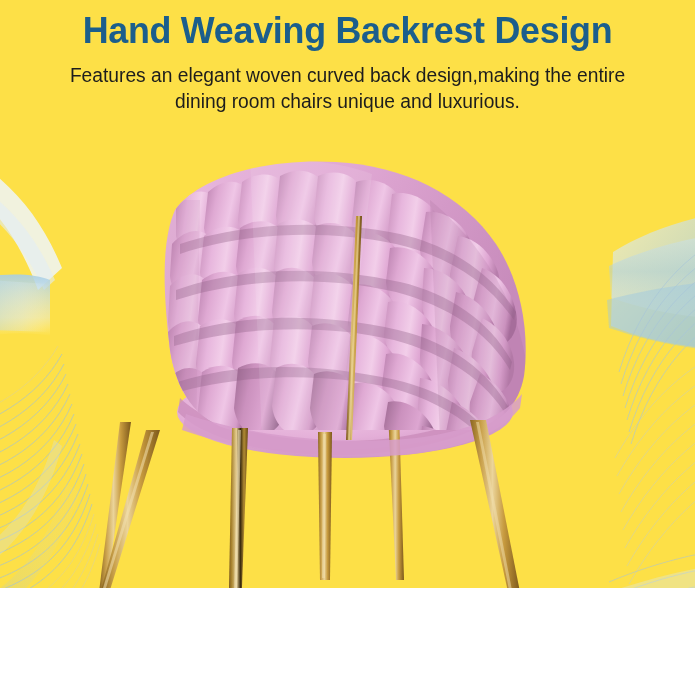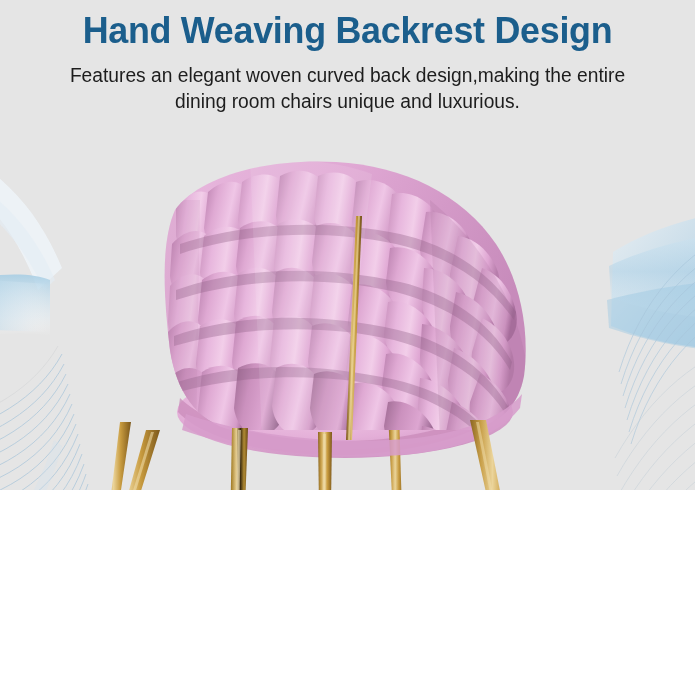--- a/index.html
+++ b/index.html
@@ -6,23 +6,23 @@
     margin: 0;
     padding: 0;
     background: #ffffff;
   }
   body {
     font-family: "Liberation Sans", sans-serif;
   }
   #page {
     position: relative;
     width: 695px;
-    height: 490px;
+    height: 588px;
     overflow: hidden;
-    background: #e5e5e5;
+    background: #fde047;
   }
 
   
   .header {
     position: absolute;
     top: 0;
     left: 0;
     width: 695px;
     height: 140px;
     z-index: 40;

